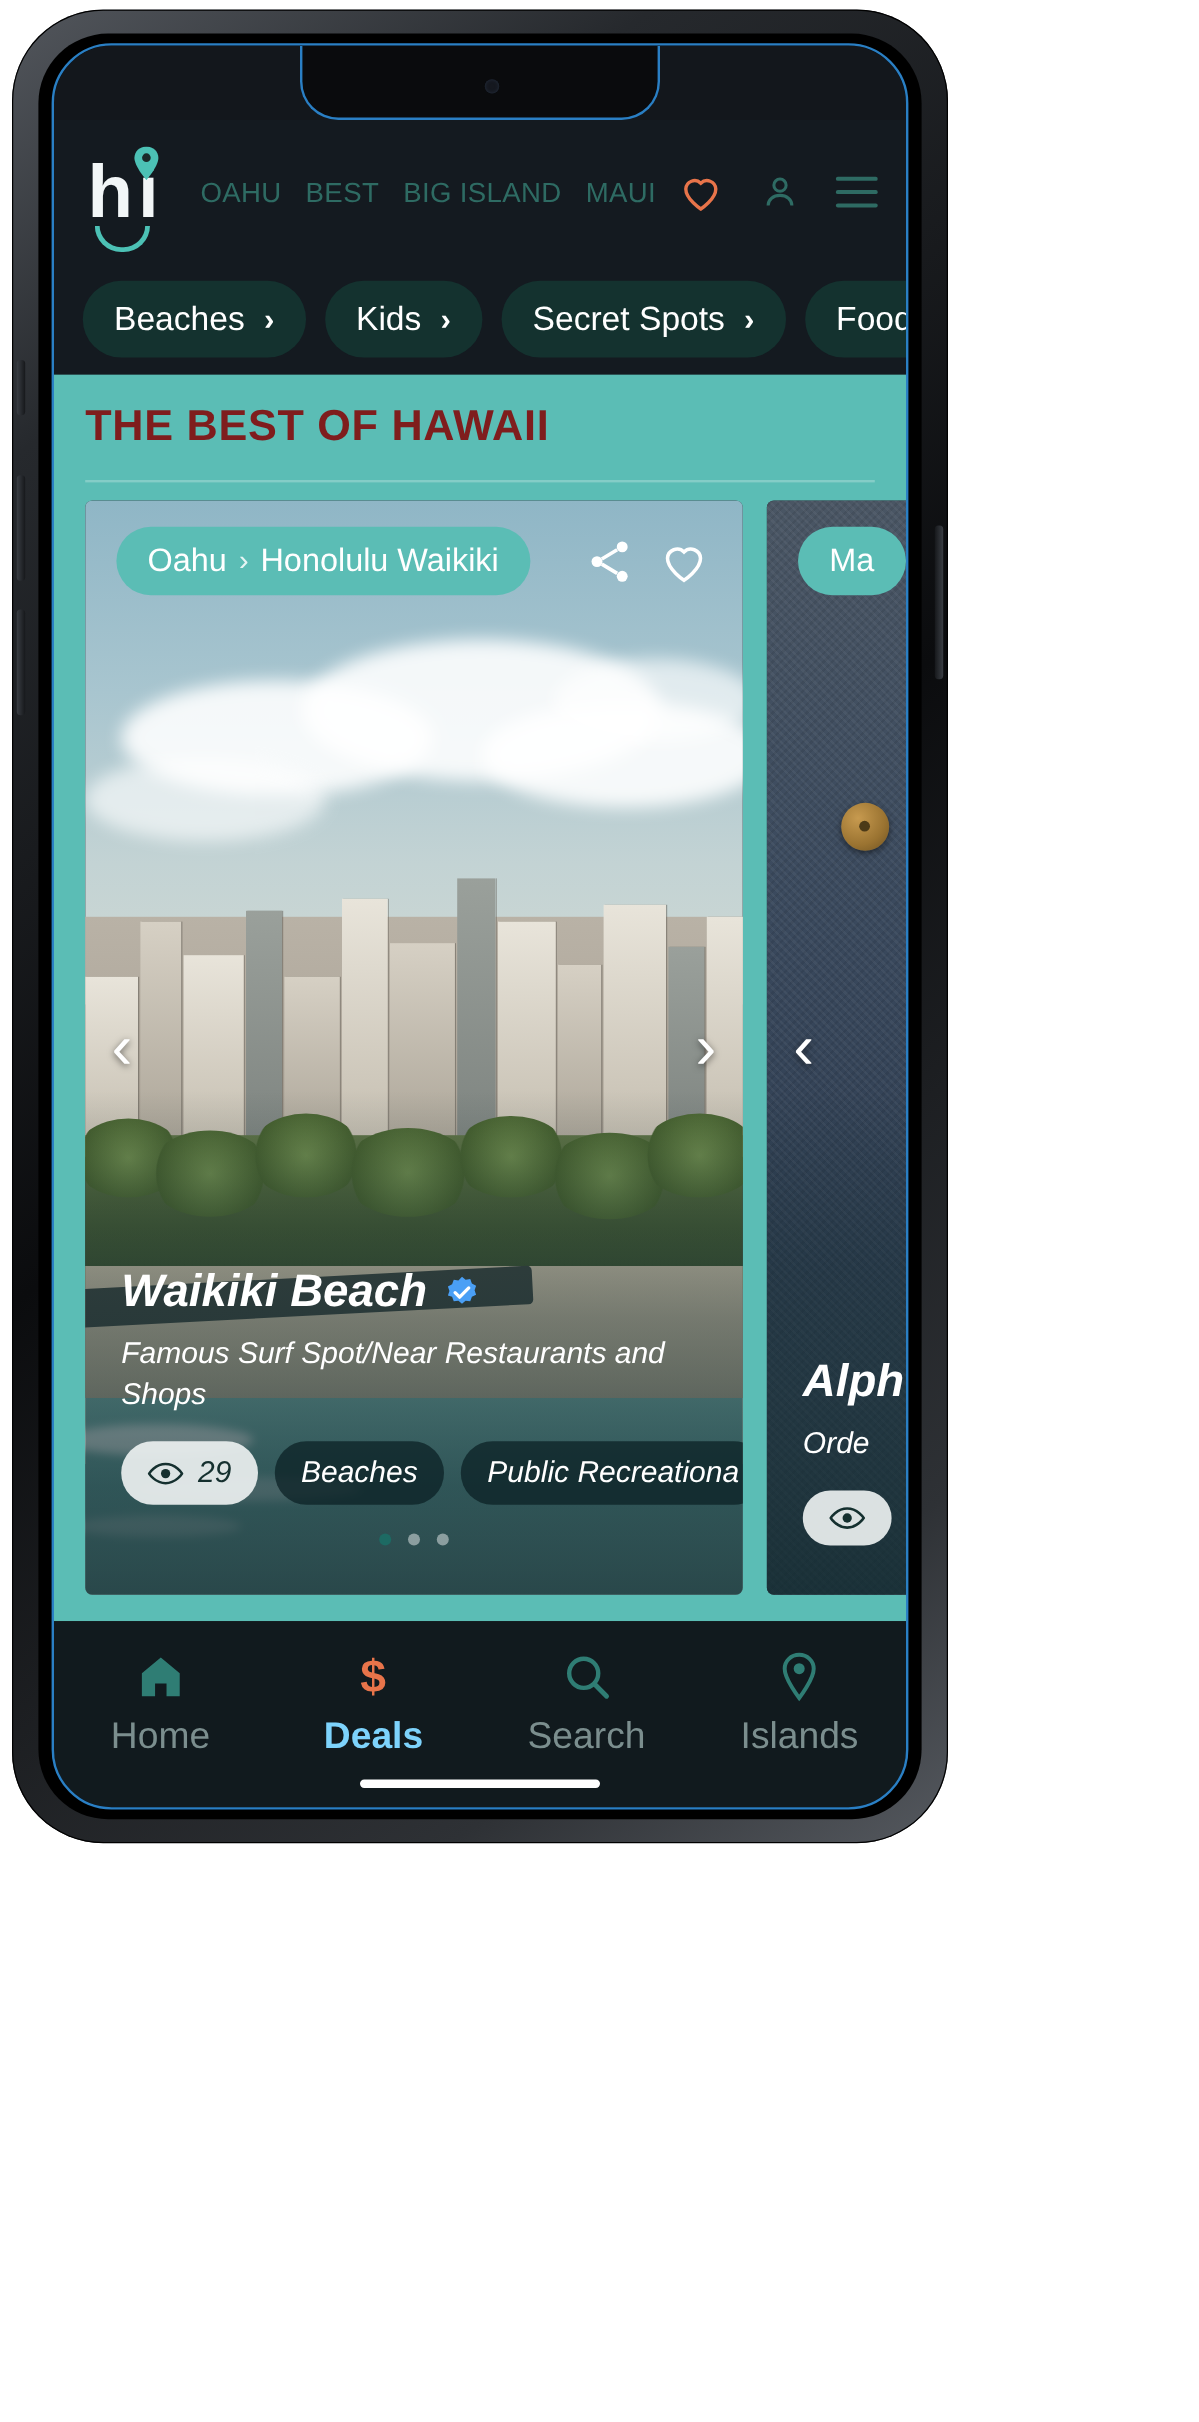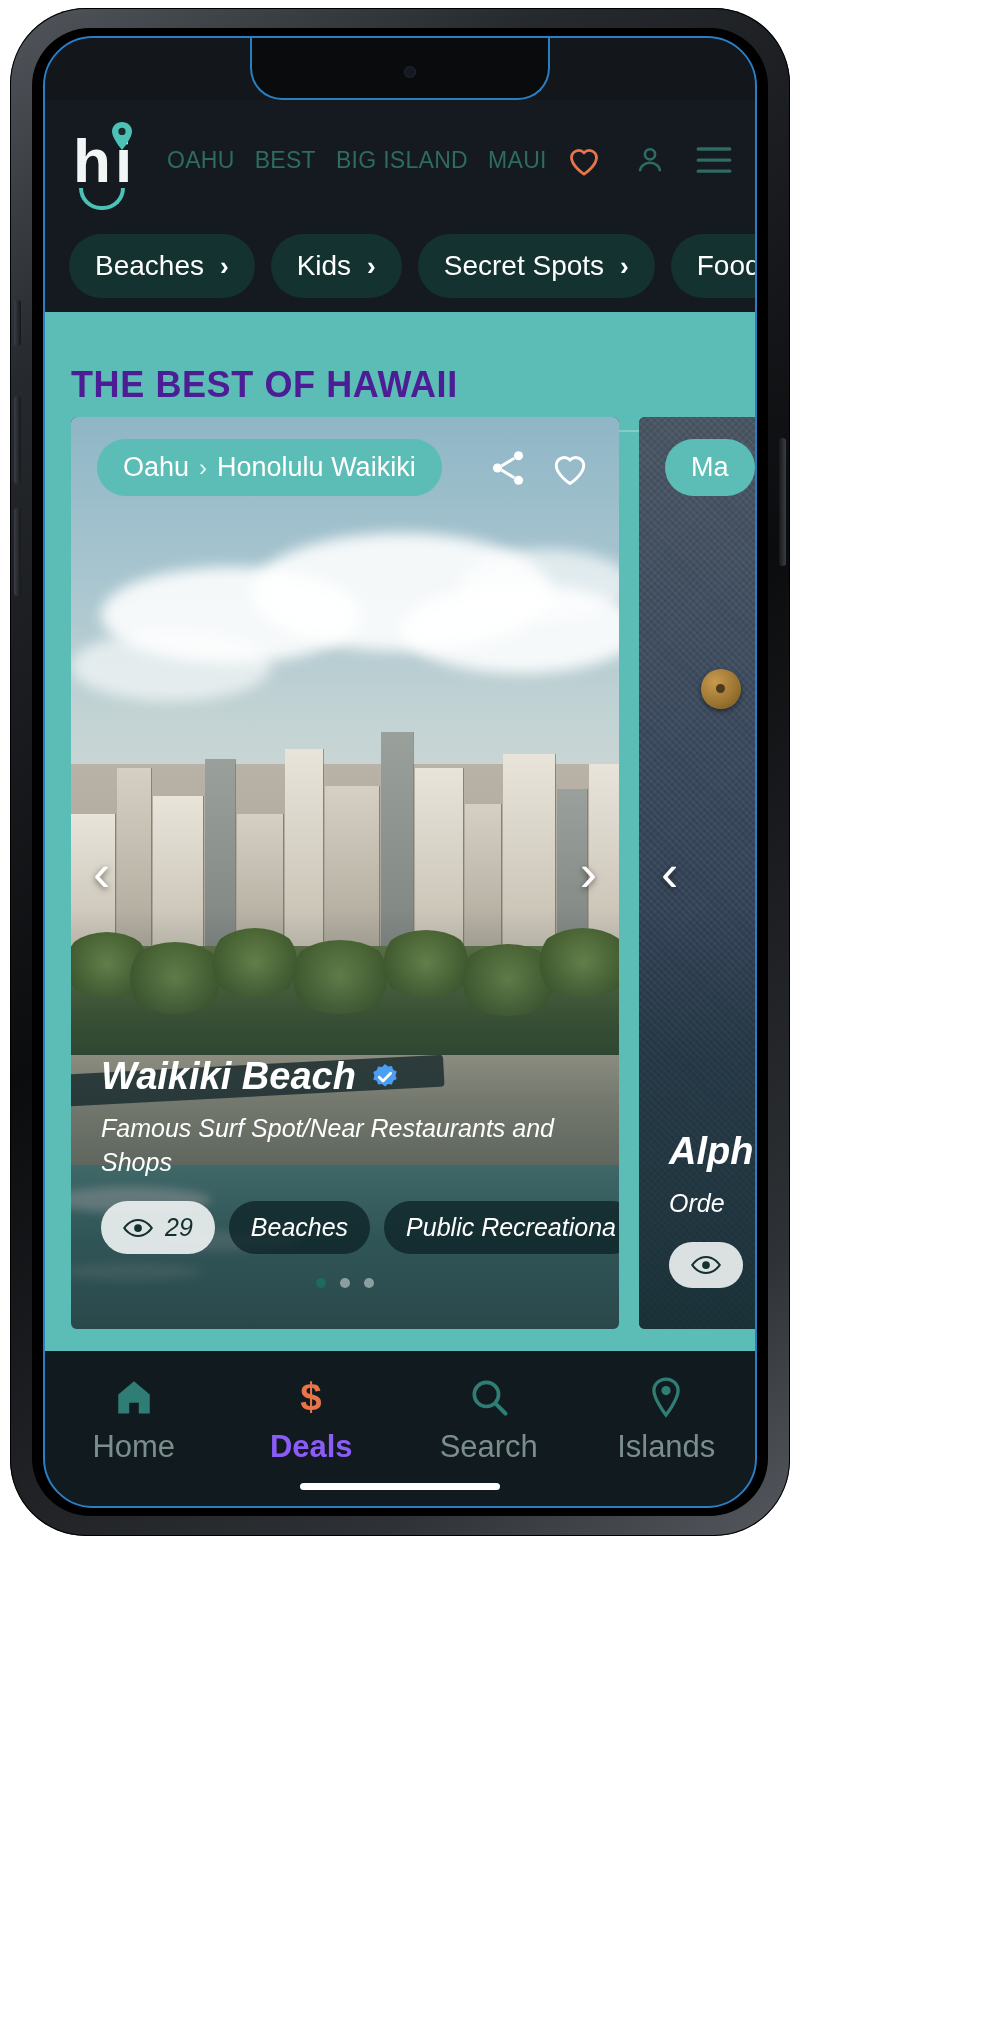--- a/index.html
+++ b/index.html
@@ -128,23 +128,23 @@
   }
   .chip-arrow { font-size: 26px; font-weight: 700; color: #ffffff; }
 
   
   #content {
     position: absolute; left: 0; top: 274px; right: 0; bottom: 155px;
     background: #5bbdb5;
     overflow: hidden;
   }
   #section-title {
-    color: #4c1d95; font-size: 36px; font-weight: 700;
+    color: #7f1d1d; font-size: 36px; font-weight: 700;
     letter-spacing: 0.6px;
-    padding: 52px 0 0 26px;
+    padding: 22px 0 0 26px;
   }
   #title-divider {
     height: 2px; background: rgba(255,255,255,0.25);
     margin: 24px 26px 0 26px;
   }
 
   
   #carousel {
     position: absolute; left: 0; top: 105px; right: 0; bottom: 22px;
     display: flex; gap: 20px; padding-left: 26px;
@@ -299,21 +299,21 @@
     z-index: 30;
   }
   .nav-item {
     display: flex; flex-direction: column; align-items: center; gap: 10px;
     width: 130px;
   }
   .nav-label {
     font-size: 31px; color: #7b8e8e; white-space: nowrap;
     overflow: hidden; text-overflow: ellipsis; max-width: 130px;
   }
-  .nav-item.active .nav-label { color: #8b5cf6; font-weight: 700; }
+  .nav-item.active .nav-label { color: #7dd3fc; font-weight: 700; }
   #home-indicator {
     position: absolute; left: 50%; transform: translateX(-50%);
     bottom: 16px; width: 200px; height: 7px; border-radius: 5px;
     background: #ffffff; z-index: 40;
   }
 </style>
 </head>
 <body>
 
 <div id="phone-frame">

